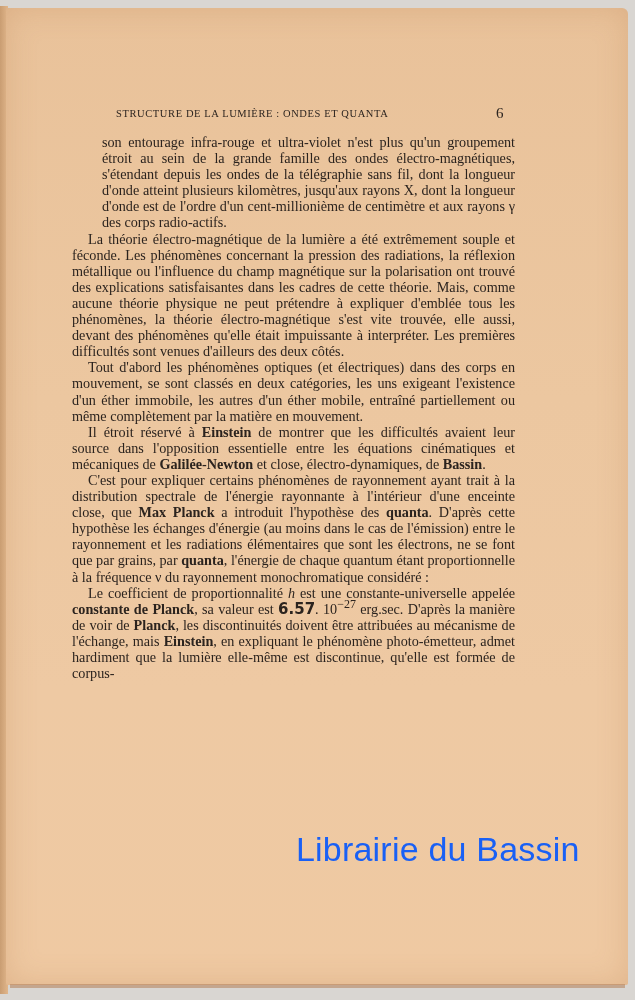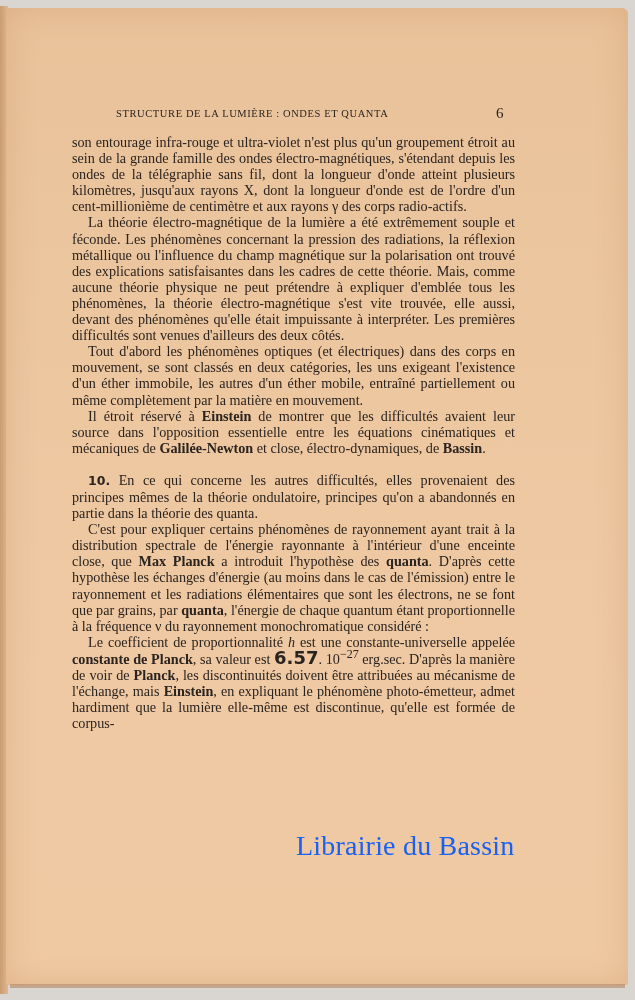--- a/index.html
+++ b/index.html
@@ -34,51 +34,50 @@
       font-family: "Liberation Serif", serif;
       font-size: 15px; color: #2d2520;
     }
     .body-text {
       position: absolute; left: 72px; top: 134px; width: 443px;
       font-family: "Liberation Serif", serif;
       font-size: 14.2px; line-height: 16.1px; color: #2b231e;
       text-align: justify; hyphens: manual;
     }
     .body-text p { margin: 0; text-indent: 16px; }
-    .body-text p.noindent { text-indent: 0; }
+    .body-text p.noindent { text-indent: 0; margin-left: 30px; }
     .body-text p.section { margin-top: 16px; }
     .body-text b { font-weight: bold; }
     .section-num { font-family: "DejaVu Sans", sans-serif; font-weight: bold; font-size: 12.5px; }
     .formula { text-align: center; text-indent: 0 !important; margin: 3px 0 4px 0 !important; }
-    .value-num { font-family: "DejaVu Sans", sans-serif; font-weight: bold; font-size: 18px; }
+    .value-num { font-family: "DejaVu Sans", sans-serif; font-weight: bold; font-size: 15px; }
     sup { font-size: 12px; vertical-align: 6px; line-height: 0; }
     .watermark {
       position: absolute; left: 296px; top: 830px;
-      font-family: Liberation Serif, serif;
-      font-size: 28px; color: #1960f5; letter-spacing: 0.2px;
+      font-family: Liberation Sans, sans-serif;
+      font-size: 34px; color: #1960f5; letter-spacing: 0.2px;
       white-space: nowrap;
     }
   </style>
 </head>
 <body>
 
 <div class="page-edge-left"></div>
 <div class="page"></div>
 <div class="page-edge-bottom"></div>
 
 <div class="header">Structure de la lumière : ondes et quanta</div>
 <div class="page-number">6</div>
 
 <div class="body-text">
   <p class="noindent">son entourage infra-rouge et ultra-violet n'est plus qu'un groupement étroit au sein de la grande famille des ondes électro-magnétiques, s'étendant depuis les ondes de la télégraphie sans fil, dont la longueur d'onde atteint plusieurs kilomètres, jusqu'aux rayons X, dont la longueur d'onde est de l'ordre d'un cent-millionième de centimètre et aux rayons γ des corps radio-actifs.</p>
   <p>La théorie électro-magnétique de la lumière a été extrêmement souple et féconde. Les phénomènes concernant la pression des radiations, la réflexion métallique ou l'influence du champ magnétique sur la polarisation ont trouvé des explications satisfaisantes dans les cadres de cette théorie. Mais, comme aucune théorie physique ne peut prétendre à expliquer d'emblée tous les phénomènes, la théorie électro-magnétique s'est vite trouvée, elle aussi, devant des phénomènes qu'elle était impuissante à interpréter. Les premières difficultés sont venues d'ailleurs des deux côtés.</p>
   <p>Tout d'abord les phénomènes optiques (et électriques) dans des corps en mouvement, se sont classés en deux catégories, les uns exigeant l'existence d'un éther immobile, les autres d'un éther mobile, entraîné partiellement ou même complètement par la matière en mouvement.</p>
   <p><span>Il étroit réservé à </span><b>Einstein</b><span> de montrer que les difficultés avaient leur source dans l'opposition essentielle entre les équations cinématiques et mécaniques de </span><b>Galilée-Newton</b><span> et close, électro-dynamiques, de </span><b>Bassin</b><span>.</span></p>
 
-  <p class="section"><span class="section-num">10.</span><span> En ce qui concerne les autres difficultés, elles provenaient des principes mêmes de la théorie ondulatoire, principes qu'on a abandonnés en partie dans la théorie des quanta.</span></p>
 
   <p><span>C'est pour expliquer certains phénomènes de rayonnement ayant trait à la distribution spectrale de l'énergie rayonnante à l'intérieur d'une enceinte close, que </span><b>Max Planck</b><span> a introduit l'hypothèse des </span><b>quanta</b><span>. D'après cette hypothèse les échanges d'énergie (au moins dans le cas de l'émission) entre le rayonnement et les radiations élémentaires que sont les électrons, ne se font que par grains, par </span><b>quanta</b><span>, l'énergie de chaque quantum étant proportionnelle à la fréquence ν du rayonnement monochromatique considéré :</span></p>
 
 
   <p><span>Le coefficient de proportionnalité </span><i>h</i><span> est une constante-universelle appelée </span><b>constante de Planck</b><span>, sa valeur est </span><span class="value-num">6.57</span><span>. 10</span><sup>−27</sup><span> erg.sec. D'après la manière de voir de </span><b>Planck</b><span>, les discontinuités doivent être attribuées au mécanisme de l'échange, mais </span><b>Einstein</b><span>, en expliquant le phénomène photo-émetteur, admet hardiment que la lumière elle-même est discontinue, qu'elle est formée de corpus-</span></p>
 </div>
 
 <div class="watermark" style="color: rgb(25, 96, 245);">Librairie du Bassin</div>
 
 </body></html>

